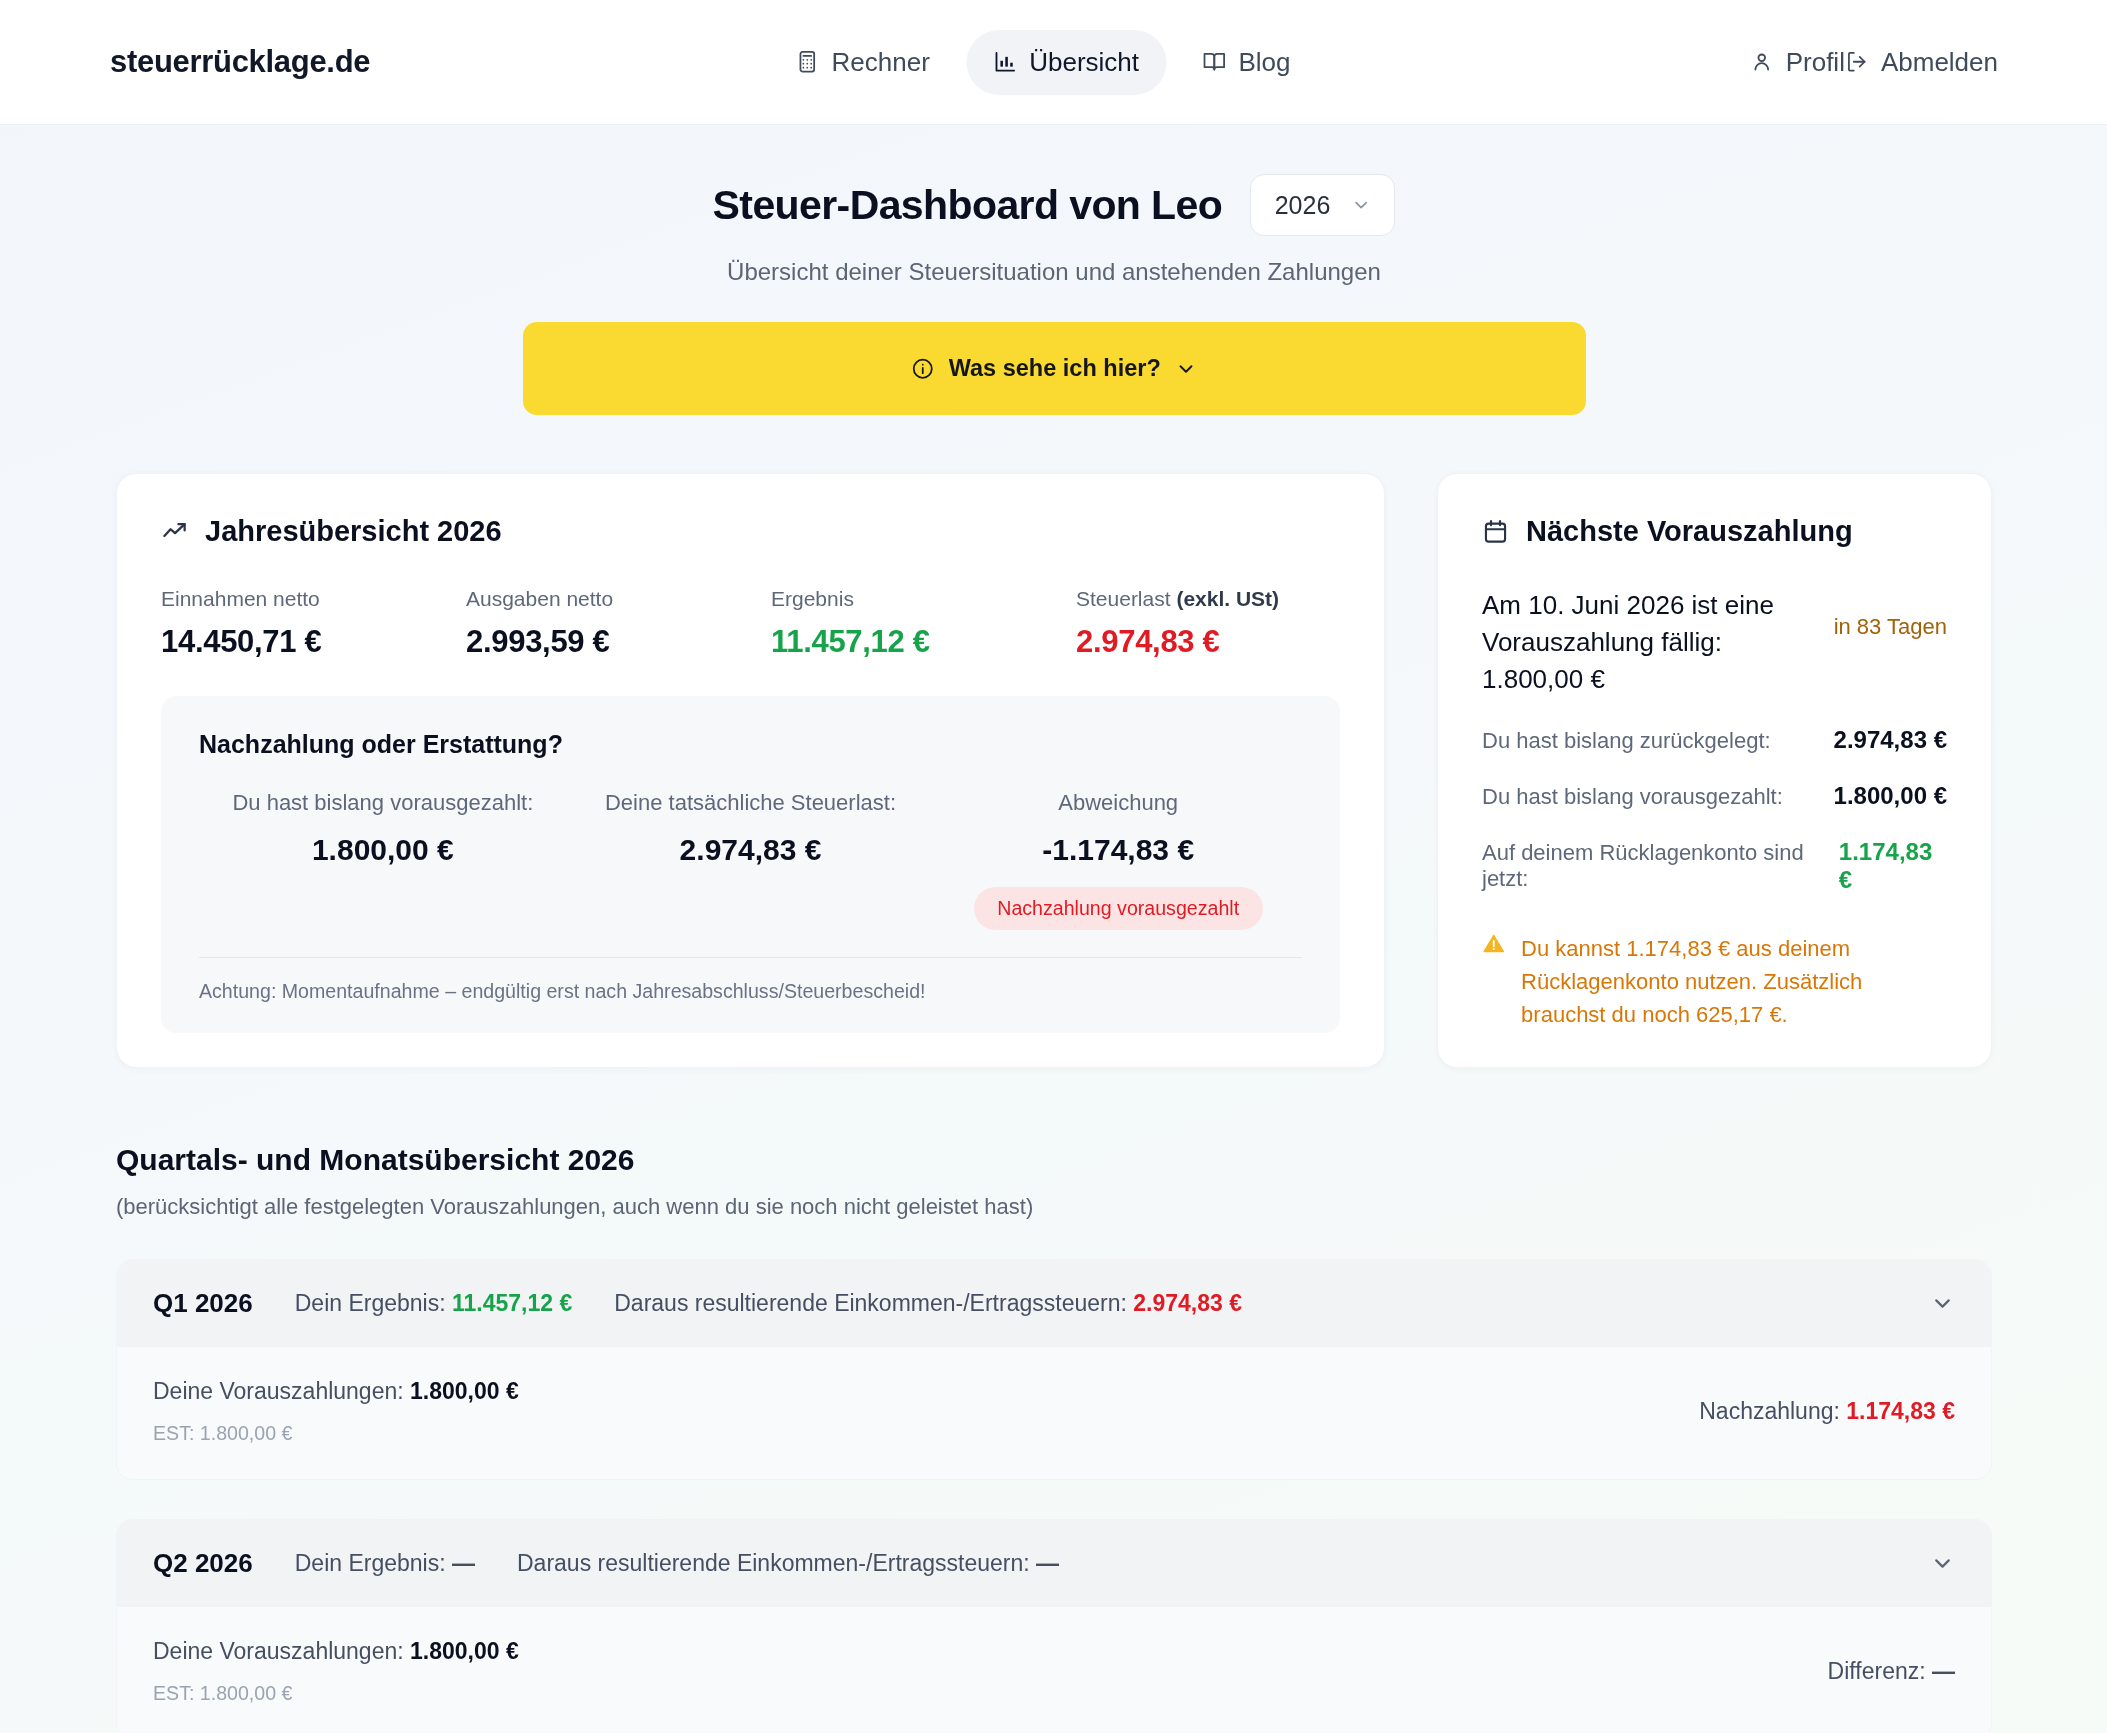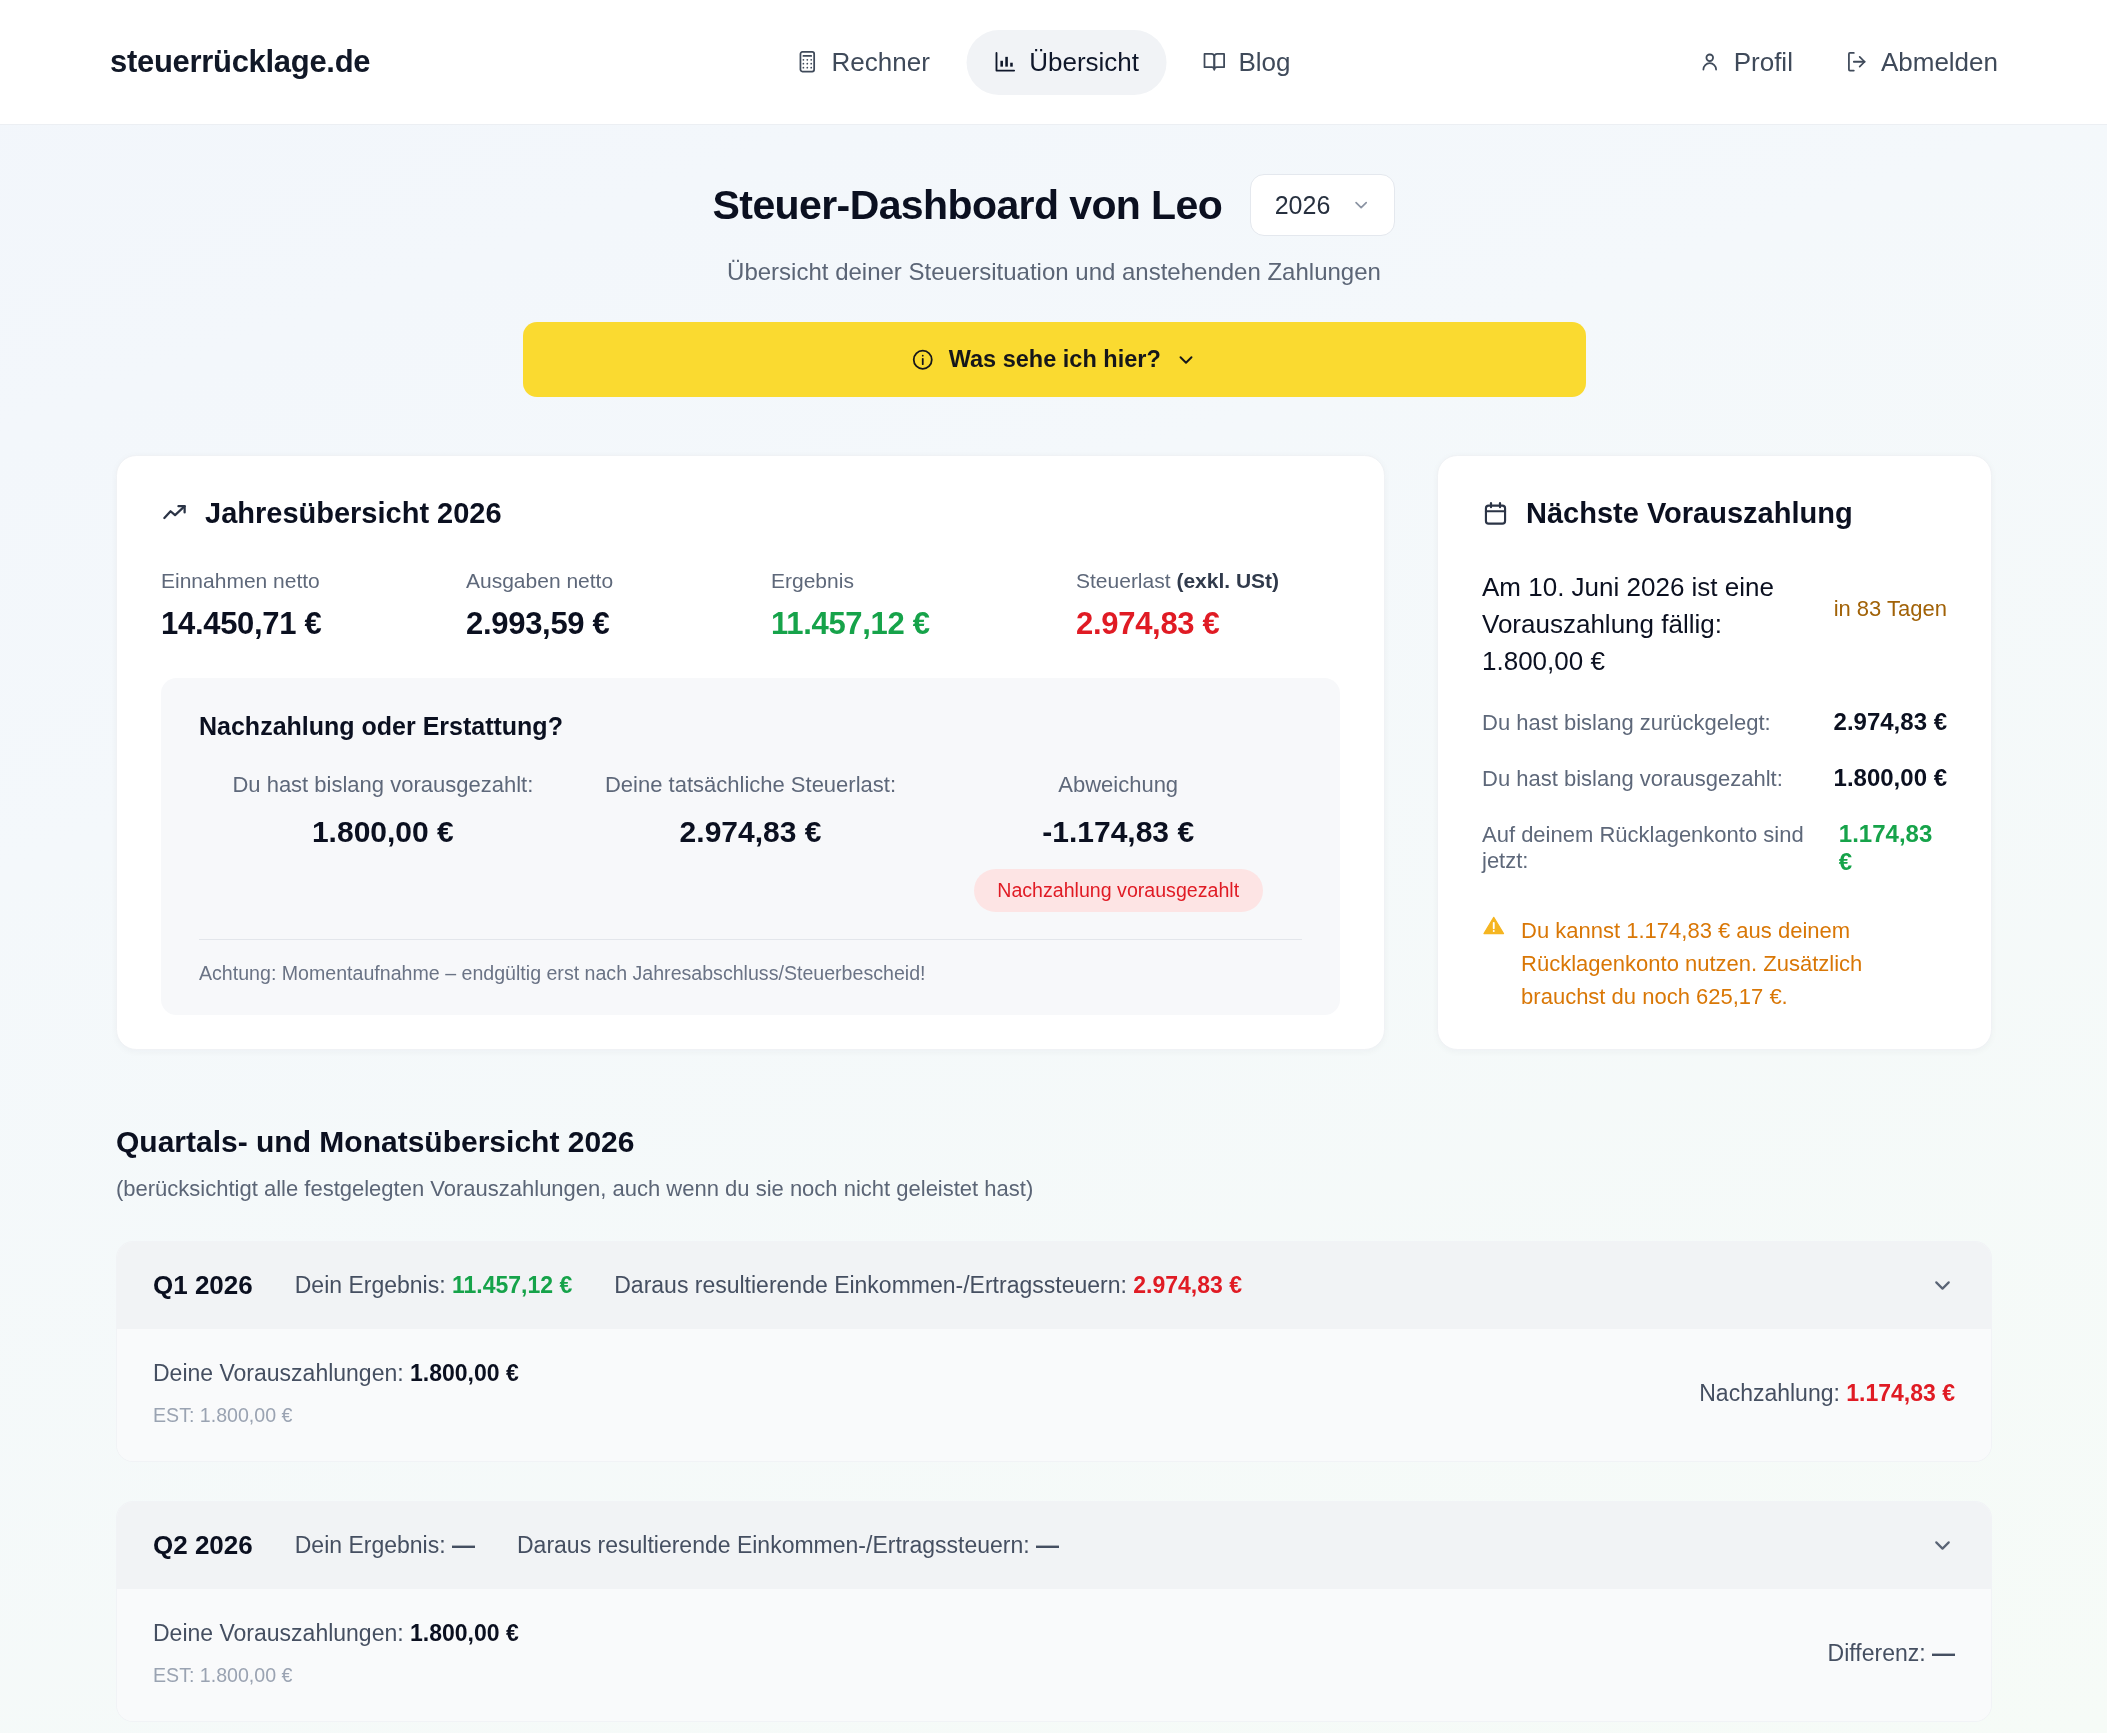--- a/index.html
+++ b/index.html
@@ -53,21 +53,20 @@
   }
   .nav-item.active {
     background: #f1f3f6;
     color: #0f172a;
     font-weight: 500;
   }
   .nav-right {
     margin-left: auto;
     display: flex;
     align-items: center;
-    gap: 52px;
   }
   .nav-right .nav-item { padding: 7.8px 0; font-size: 26px; color: #3f4a5a; }
   .ico { display: inline-flex; align-items: center; justify-content: center; flex: 0 0 auto; }
 
   
   .page-head { text-align: center; padding-top: 49px; }
   .title-row {
     display: flex;
     align-items: center;
     justify-content: center;
@@ -93,21 +92,21 @@
   .page-sub {
     margin-top: 22px;
     font-size: 24px;
     color: #5b6576;
   }
 
   
   .banner-wrap { display: flex; justify-content: center; margin-top: 36px; }
   .banner {
     width: 1063px;
-    height: 75px;
+    height: 93px;
     background: #fada30;
     border-radius: 14px;
     display: flex;
     align-items: center;
     justify-content: center;
     gap: 14px;
     font-size: 23.5px;
     font-weight: 700;
     color: #15161a;
   }

